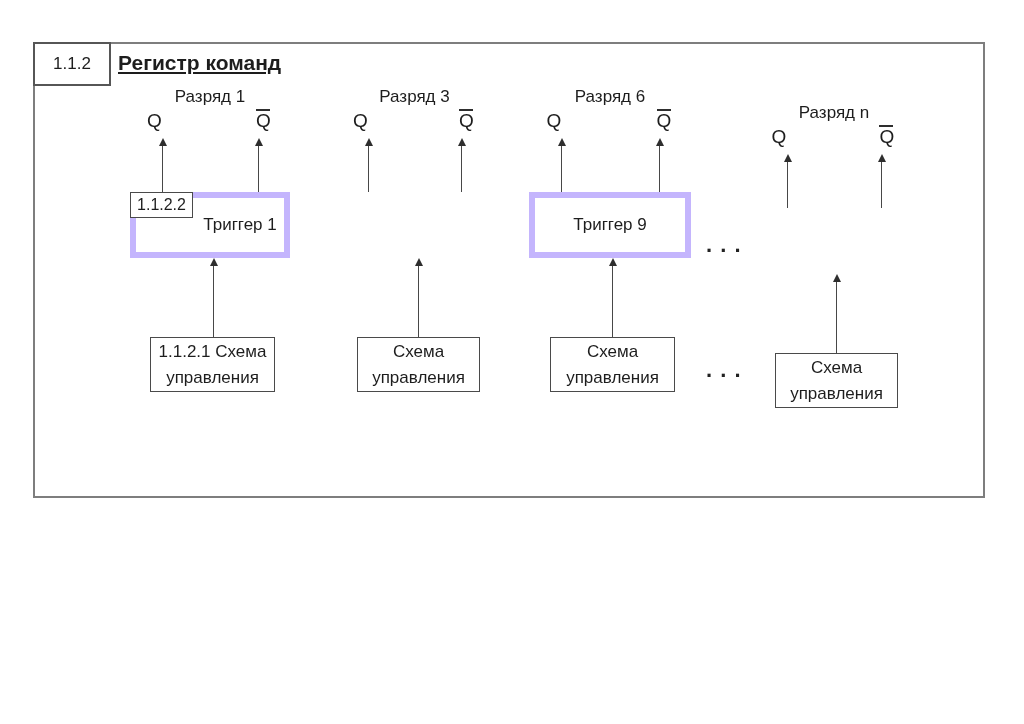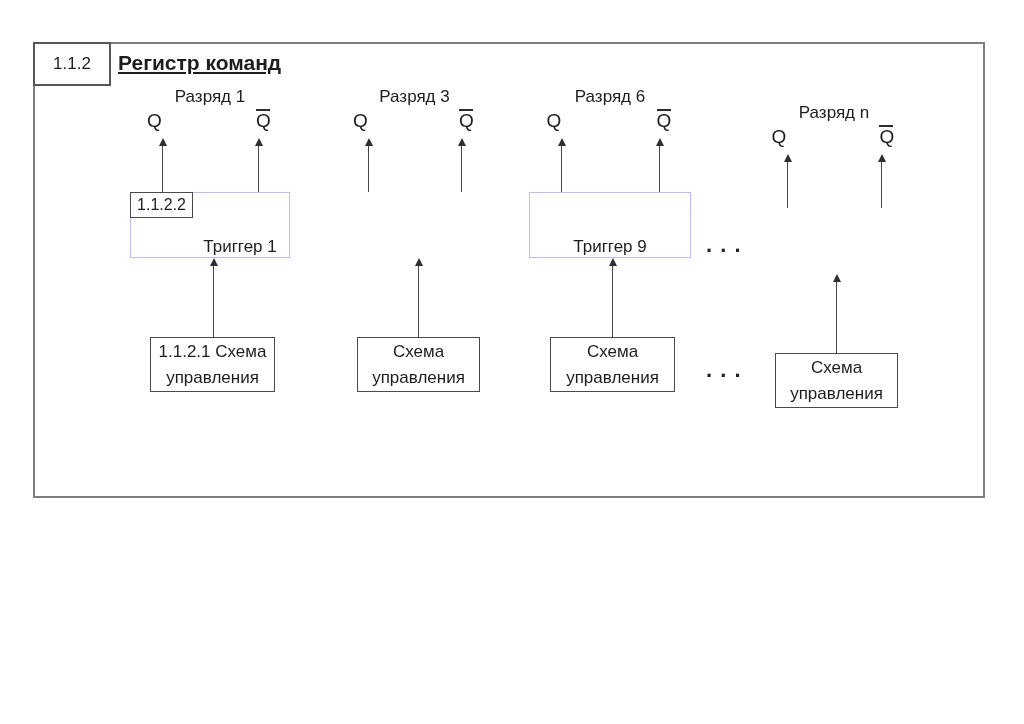--- a/index.html
+++ b/index.html
@@ -28,22 +28,22 @@
   .q-line{position:absolute;top:59px;height:46px;width:1px;background:#474747;}
   .q-head{
     position:absolute;top:51px;width:0;height:0;margin-left:-3px;
     border-left:4px solid transparent;border-right:4px solid transparent;
     border-bottom:8px solid #2e2e2e;
   }
   .q-letter{position:absolute;top:24px;font-size:19px;line-height:20px;}
   .q-overbar{position:absolute;top:22px;width:14px;height:2px;background:#2e2e2e;}
   .trig{
     position:absolute;top:105px;left:0;width:100%;height:66px;
-    border:1px solid #c4b5fd;box-sizing:border-box;background:#ffffff;
-    display:flex;align-items:flex-end;justify-content:center;font-size:17px;
+    border:6px solid #c4b5fd;box-sizing:border-box;background:#ffffff;
+    display:flex;align-items:center;justify-content:center;font-size:17px;
   }
   .trig-text{white-space:nowrap;}
   .shift-right{padding-left:60px;}
   .trig-ref{
     position:absolute;top:105px;left:0;width:63px;height:26px;
     border:1px solid #4a4a4a;box-sizing:border-box;background:#ffffff;
     display:flex;align-items:center;justify-content:center;font-size:16px;z-index:2;
   }
   .ctl-line{position:absolute;top:179px;height:71px;width:1px;background:#474747;}
   .ctl-head{

